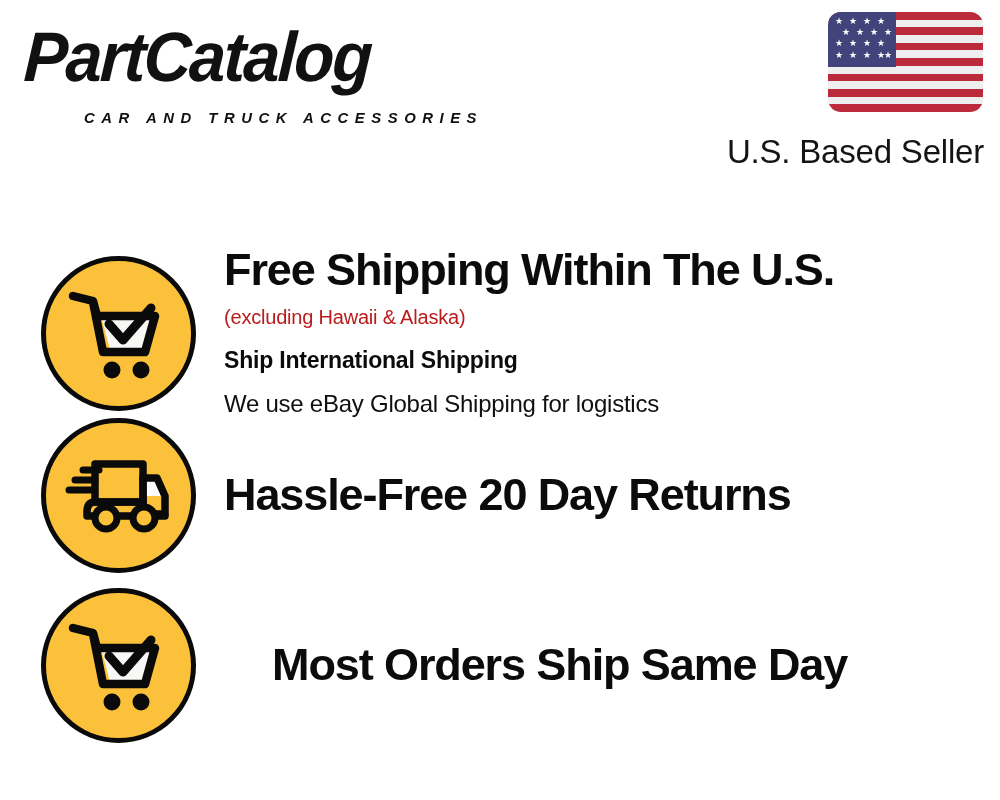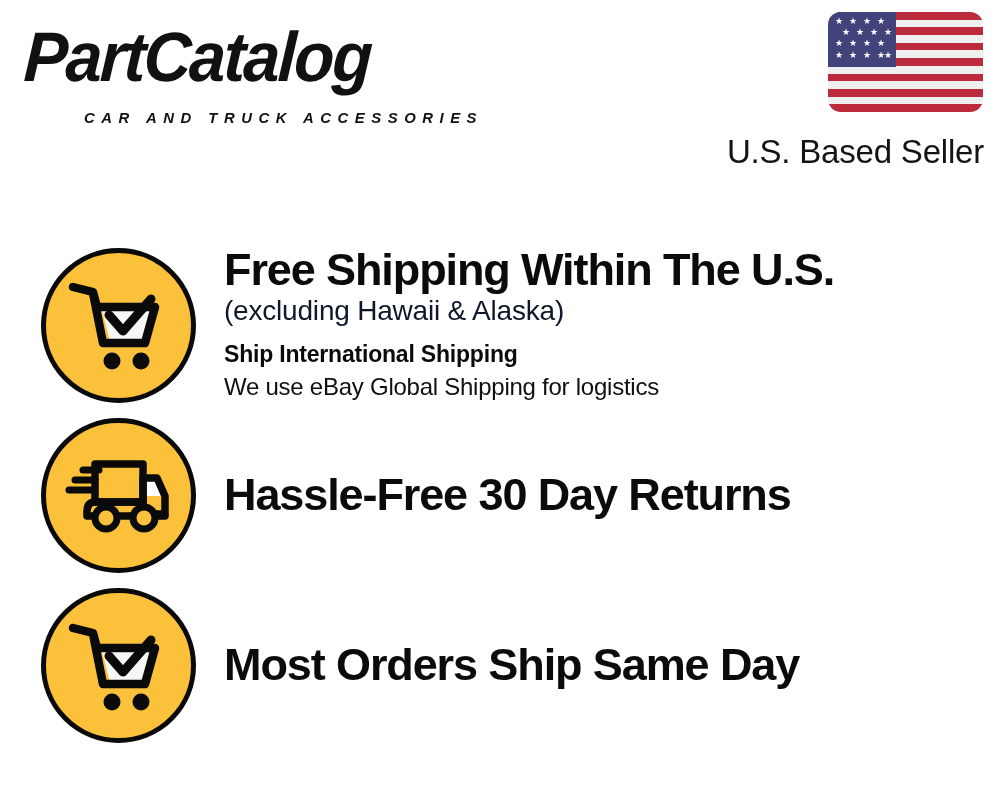--- a/index.html
+++ b/index.html
@@ -132,21 +132,21 @@
   }
   .feature-row {
     position: absolute;
     left: 0;
     width: 1000px;
     display: flex;
     align-items: center;
   }
   .feature-row.r1 { top: 17px; }
   .feature-row.r2 { top: 190px; }
-  .feature-row.r3 { top: 360px; }
+  .feature-row.r3 { top: 360px; gap: 48px; }
 
   .feature-icon {
     position: relative;
     flex: 0 0 auto;
     margin-left: 41px;
     width: 155px;
     height: 155px;
     border-radius: 50%;
     background: #fbc13a;
     border: 5px solid #0a0a0a;
@@ -169,44 +169,45 @@
     font-weight: 700;
     font-size: 45px;
     line-height: 50px;
     letter-spacing: -1.1px;
     color: #0b0b0b;
     white-space: nowrap;
   }
   .feature-sub {
     font-family: "Liberation Sans", sans-serif;
     font-weight: 400;
-    font-size: 28px;
+    font-size: 20px;
     line-height: 32px;
     letter-spacing: -0.2px;
-    color: #0f172a;
+    color: #b91c1c;
+    margin-top: 6px;
     white-space: nowrap;
   }
   .feature-sub2 {
     font-family: "Liberation Sans", sans-serif;
     font-weight: 700;
     font-size: 23px;
     line-height: 30px;
     letter-spacing: -0.2px;
     color: #0b0b0b;
     margin-top: 12px;
     white-space: nowrap;
   }
   .feature-sub3 {
     font-family: "Liberation Sans", sans-serif;
     font-weight: 400;
     font-size: 24px;
     line-height: 32px;
     letter-spacing: -0.25px;
     color: #101010;
-    margin-top: 2px;
+    margin-top: 13px;
     white-space: nowrap;
   }
   .feature-row.r2 .feature-title,
   .feature-row.r3 .feature-title {
     font-size: 45px;
   }
 </style>
 </head>
 <body>
 
@@ -287,21 +288,21 @@
           <path d="M30 46 H78" stroke="#0a0a0a" stroke-width="7.5" stroke-linecap="round"></path>
           <path d="M30 46 Q22 46 22 56 V60 H100" stroke="#0a0a0a" stroke-width="7.5" stroke-linejoin="round" stroke-linecap="round" fill="none"></path>
           <circle cx="41" cy="62" r="11" fill="#fbc13a" stroke="#0a0a0a" stroke-width="7"></circle>
           <circle cx="79" cy="62" r="11" fill="#fbc13a" stroke="#0a0a0a" stroke-width="7"></circle>
           <path d="M18 14 H34" stroke="#0a0a0a" stroke-width="7" stroke-linecap="round"></path>
           <path d="M10 24 H30" stroke="#0a0a0a" stroke-width="7" stroke-linecap="round"></path>
           <path d="M4 34 H28" stroke="#0a0a0a" stroke-width="7" stroke-linecap="round"></path>
         </svg>
       </div>
       <div class="feature-text">
-        <div class="feature-title">Hassle-Free 30 Day Returns</div>
+        <div class="feature-title">Hassle-Free 20 Day Returns</div>
       </div>
     </div>
 
     <div class="feature-row r3">
       <div class="feature-icon">
         <svg width="104" height="96" viewBox="0 0 104 96" fill="none">
           <polygon points="34,30 84,30 75,64 43,64" fill="#f7f7f5"></polygon>
           <path d="M6 10 L26 15 L30 30 L88 30 L78 66 L36 66 L26 16" stroke="#0a0a0a" stroke-width="8.5" stroke-linecap="round" stroke-linejoin="round" fill="none"></path>
           <path d="M42 38 L56 54 L84 22" stroke="#0a0a0a" stroke-width="9" stroke-linecap="round" stroke-linejoin="round" fill="none"></path>
           <circle cx="45" cy="84" r="8.5" fill="#0a0a0a"></circle>

